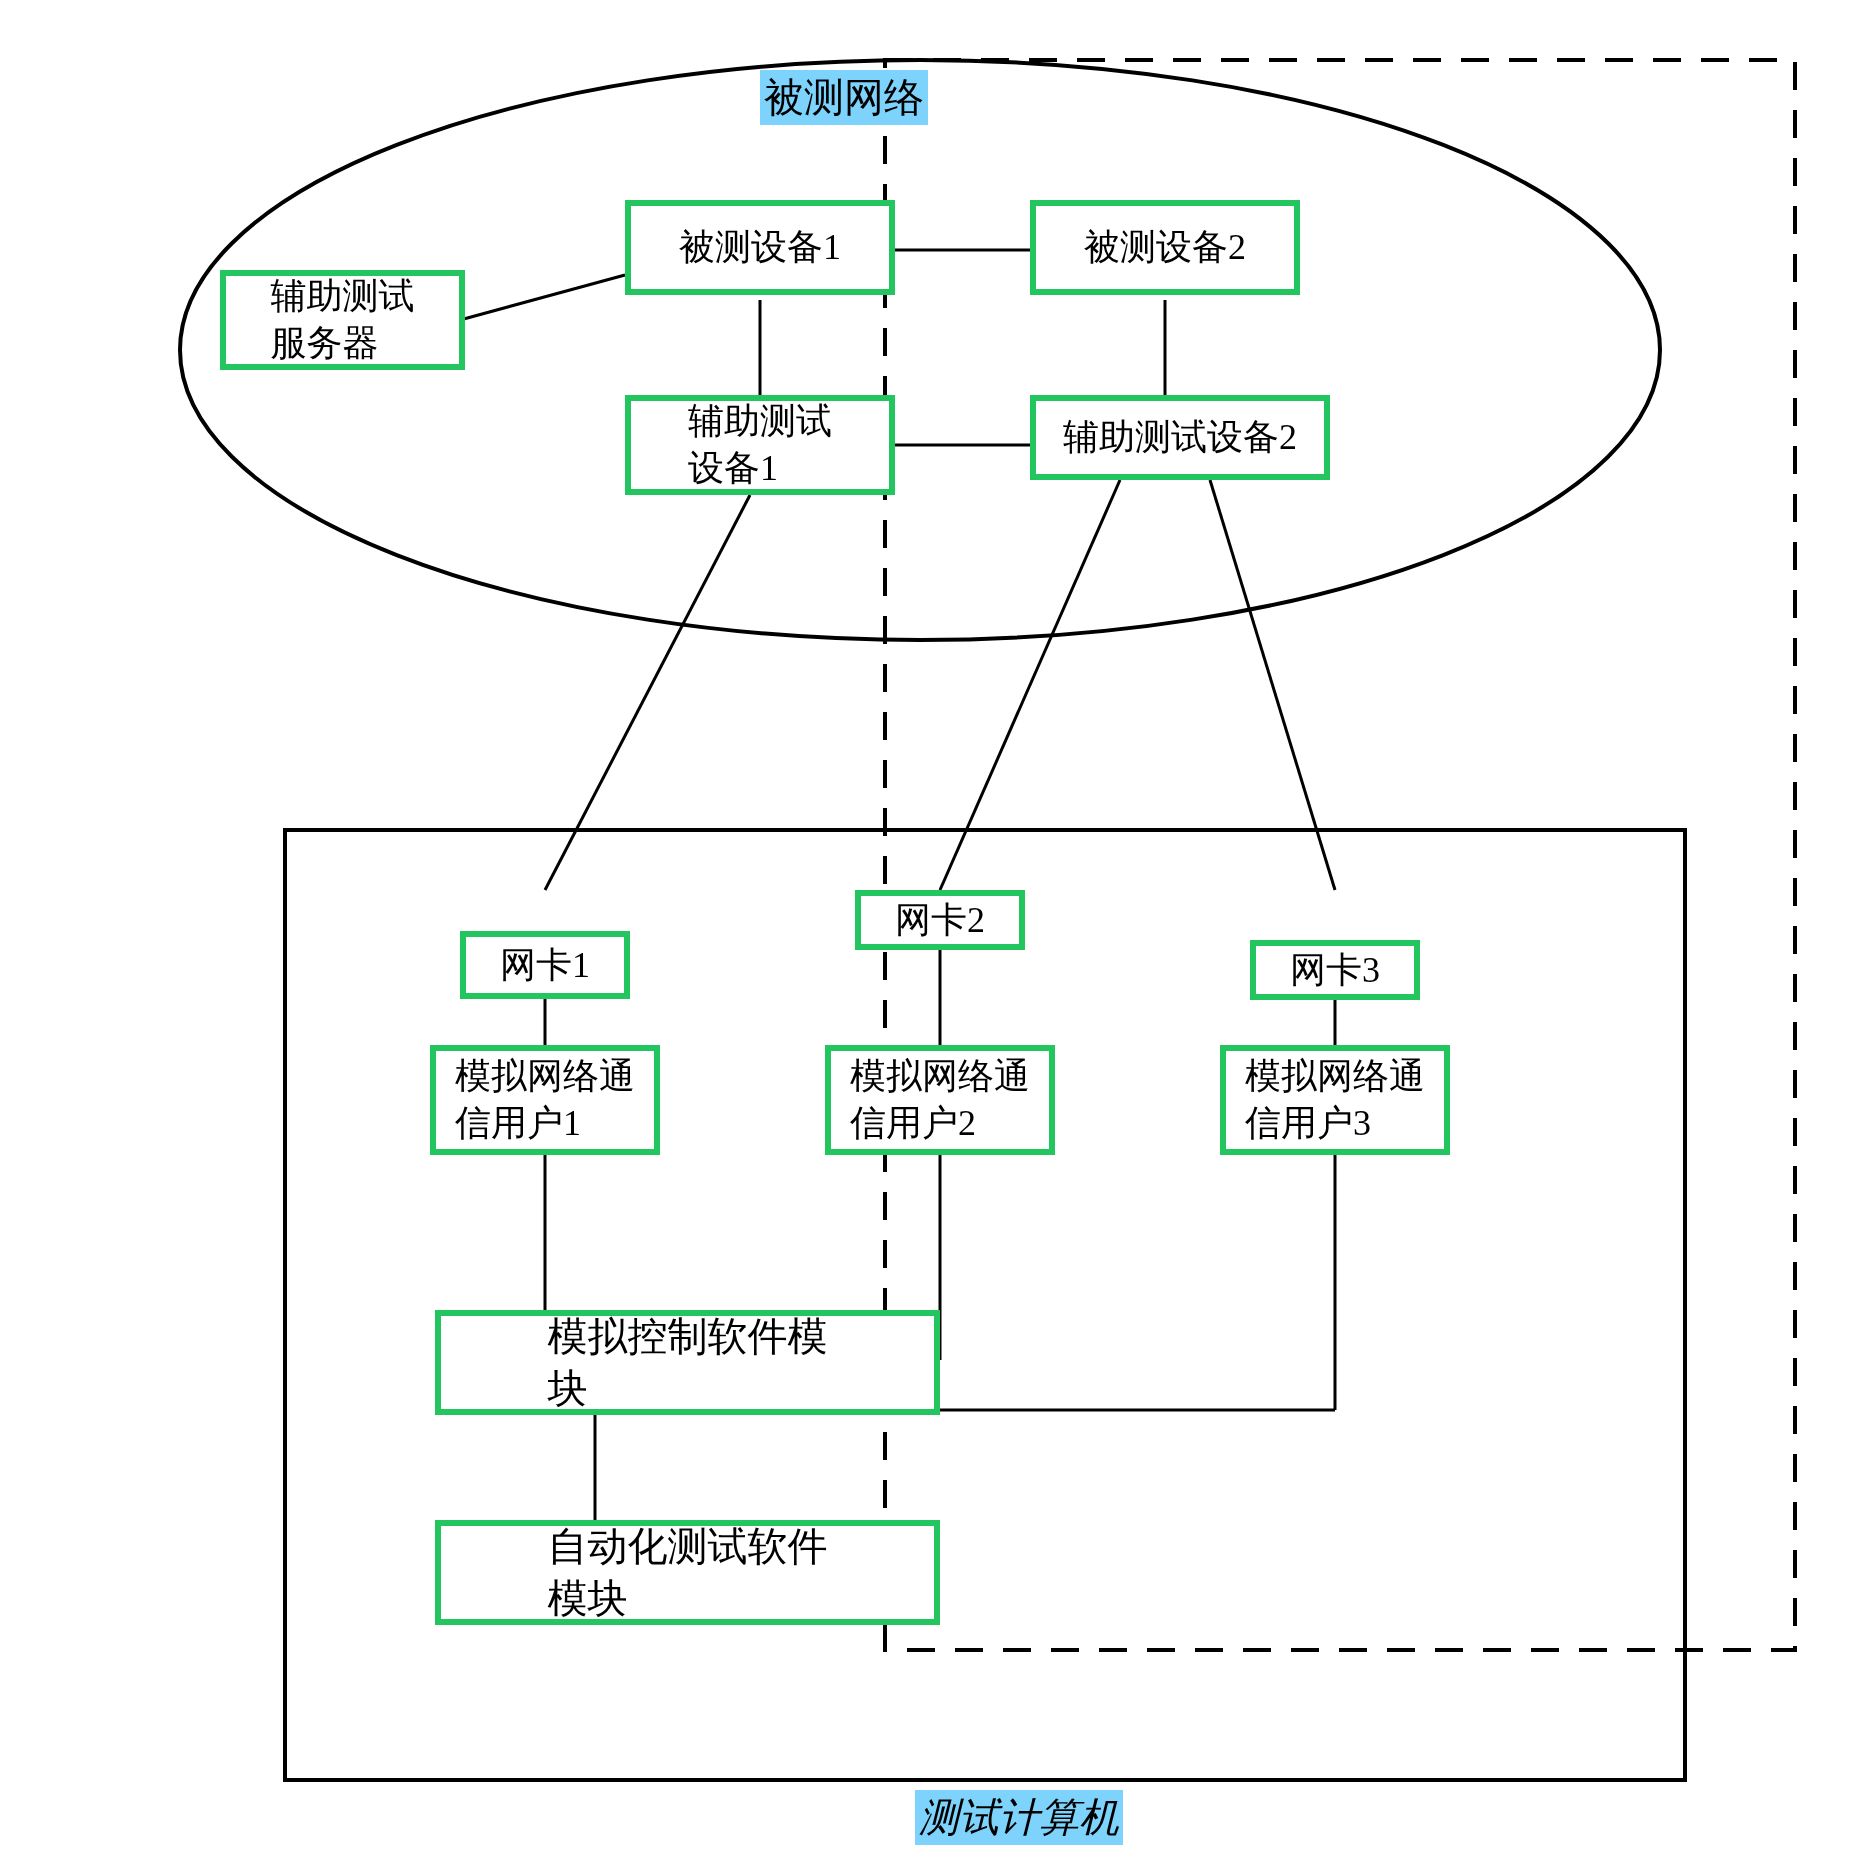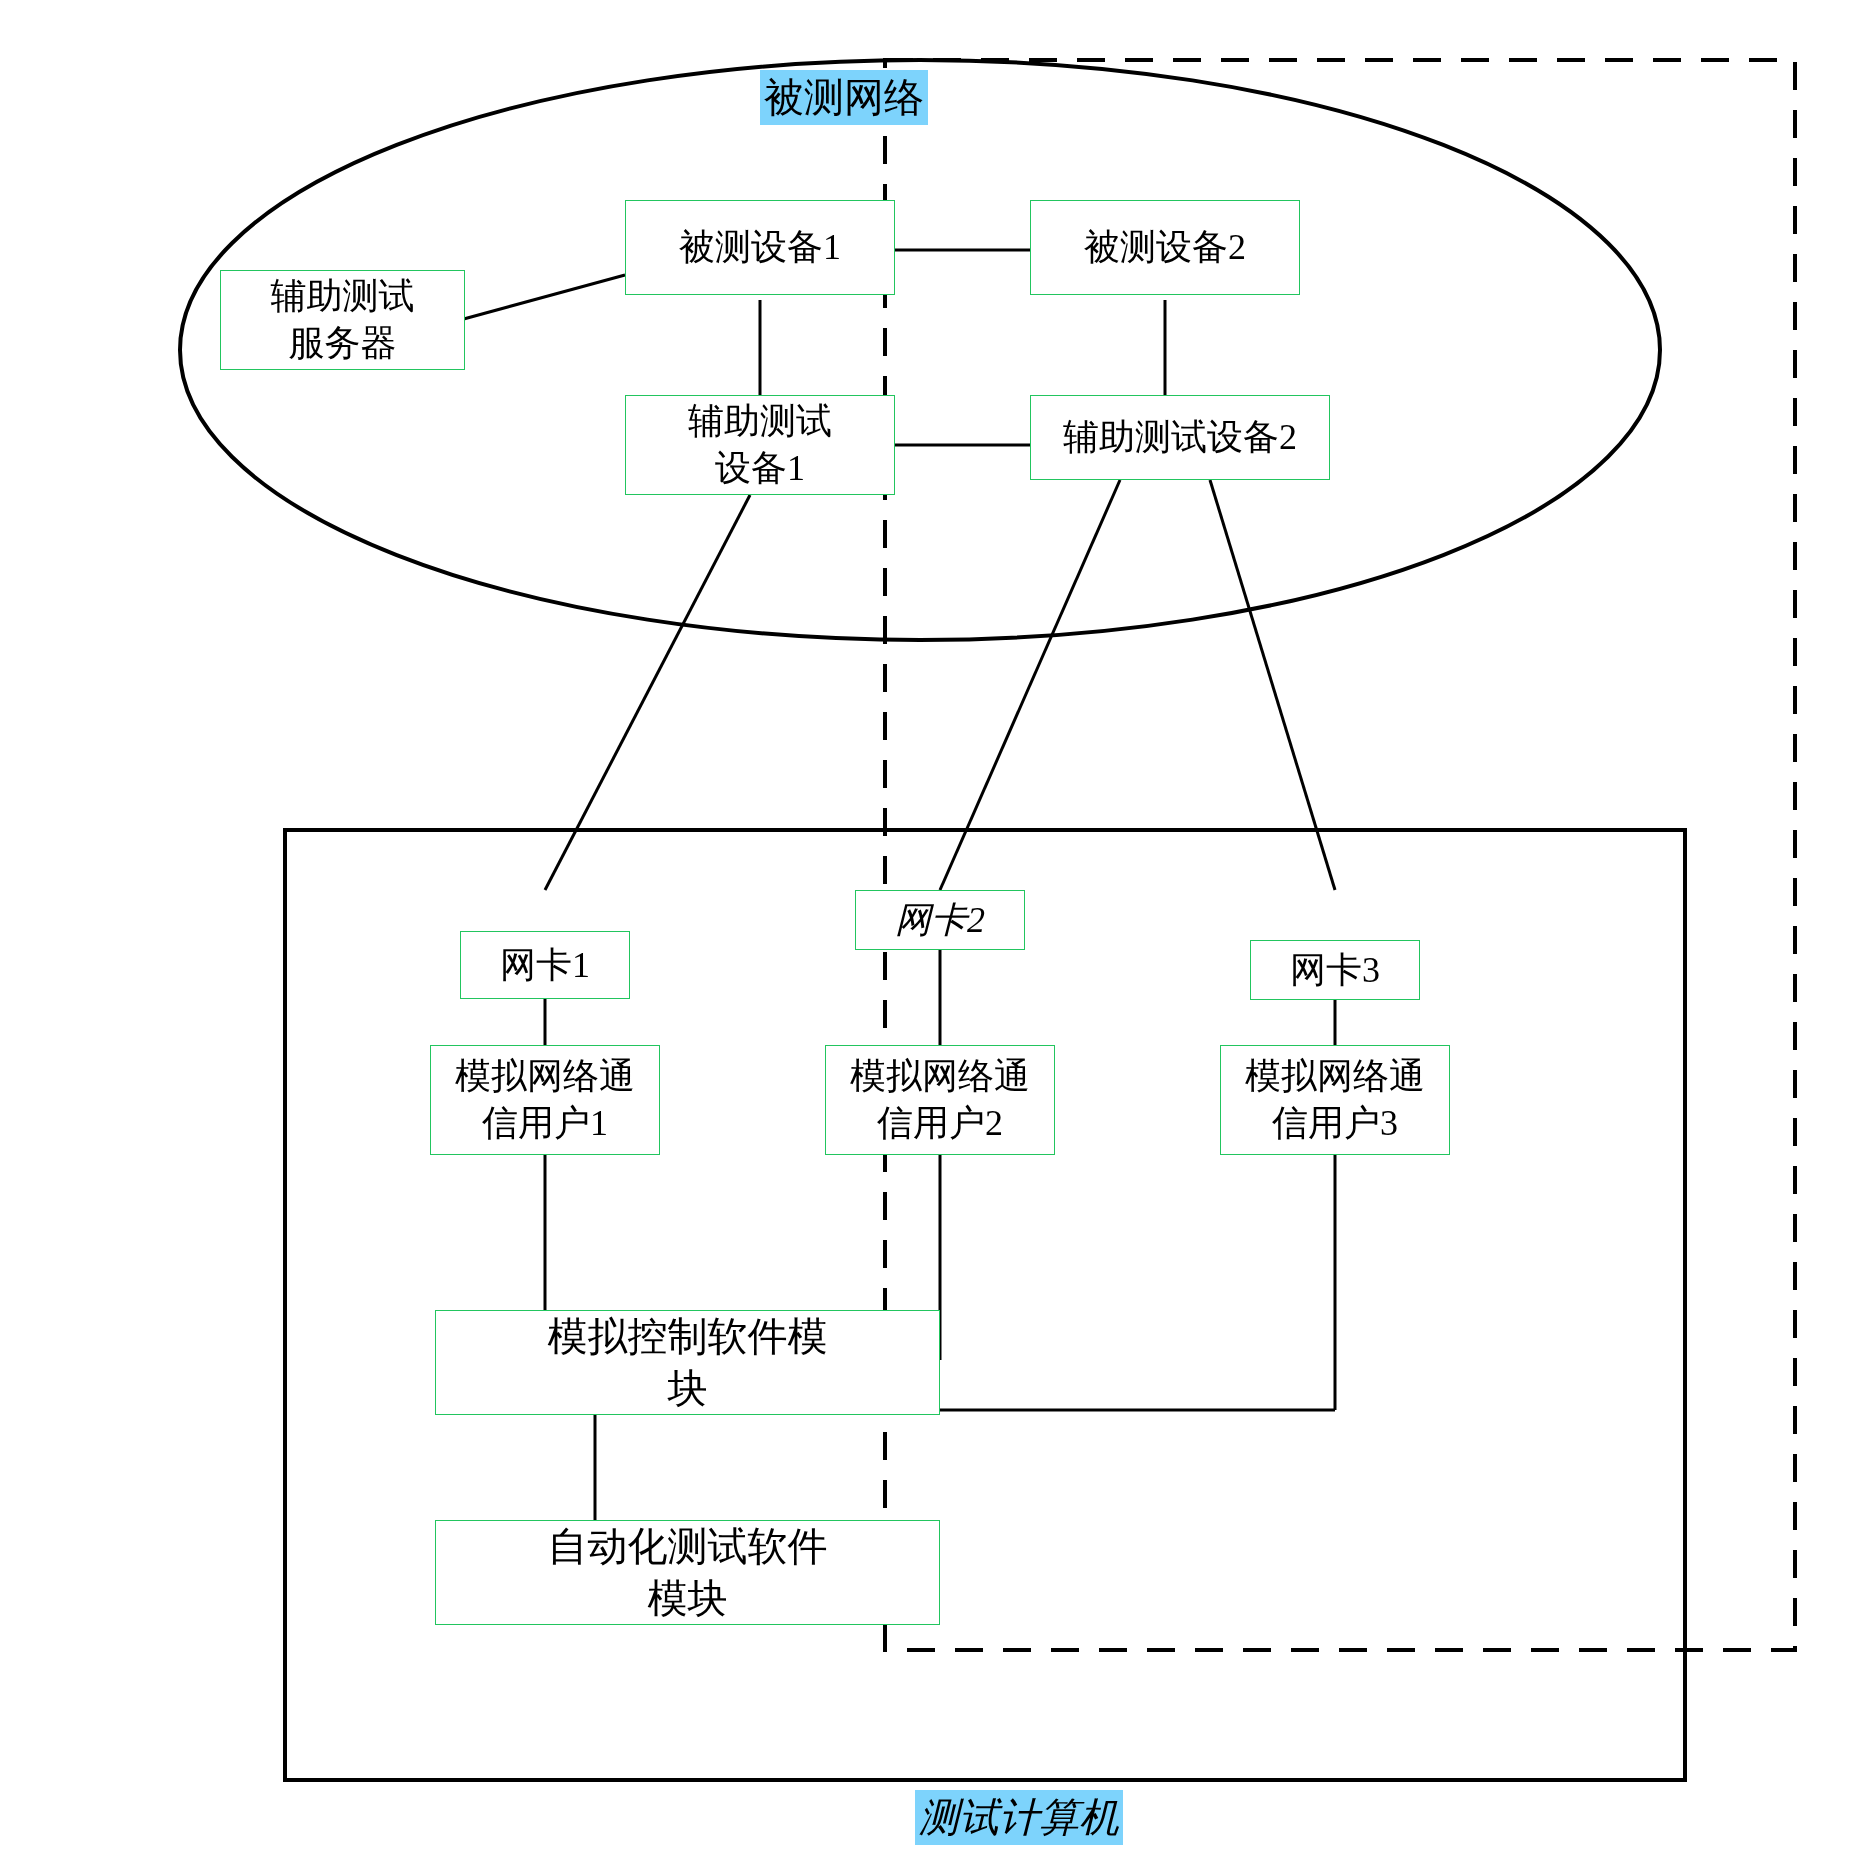--- a/index.html
+++ b/index.html
@@ -5,26 +5,25 @@
     * { margin: 0; padding: 0; box-sizing: border-box; }
     body {
       width: 1856px;
       height: 1865px;
       background: white;
       position: relative;
       font-family: "SimSun", "宋体", serif;
     }
     .box {
       position: absolute;
-      border: 1px solid #22c55e;
+      border: 6px solid #22c55e;
       background: white;
       display: flex;
       align-items: center;
       justify-content: center;
-      text-align: center;
       font-size: 36px;
       line-height: 1.3;
       padding: 8px;
     }
     .label {
       position: absolute;
       font-size: 40px;
       background: #7dd3fc;
       padding: 0 4px;
     }
@@ -92,21 +91,21 @@
 <div class="box" style="left:625px; top:200px; width:270px; height:95px;">被测设备1</div>
 
 <div class="box" style="left:1030px; top:200px; width:270px; height:95px;">被测设备2</div>
 
 <div class="box" style="left:625px; top:395px; width:270px; height:100px; white-space:pre-line;">辅助测试
 设备1</div>
 
 <div class="box" style="left:1030px; top:395px; width:300px; height:85px;">辅助测试设备2</div>
 
 <div class="box" style="left:460px; top:890px; width:170px; height:68px;margin-top:41px;">网卡1</div>
-<div class="box" style="left:855px; top:890px; width:170px; height:60px;font-style:italic;">网卡2</div>
+<div class="box" style="left:855px; top:890px; width:170px; height:60px;">网卡2</div>
 <div class="box" style="left:1250px; top:940px; width:170px; height:60px;">网卡3</div>
 
 <div class="box" style="left:430px; top:1045px; width:230px; height:110px; white-space:pre-line;">模拟网络通
 信用户1</div>
 <div class="box" style="left:825px; top:1045px; width:230px; height:110px; white-space:pre-line;">模拟网络通
 信用户2</div>
 <div class="box" style="left:1220px; top:1045px; width:230px; height:110px; white-space:pre-line;">模拟网络通
 信用户3</div>
 
 <div class="box" style="left:435px; top:1310px; width:505px; height:105px; white-space:pre-line; font-size:40px;">模拟控制软件模

